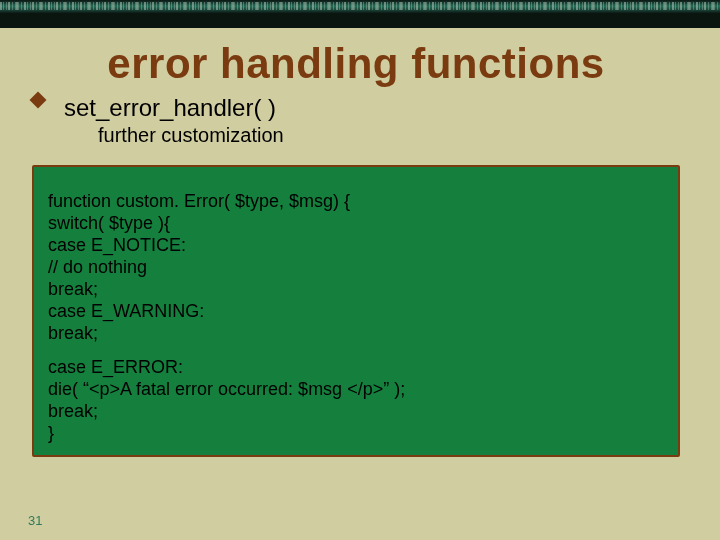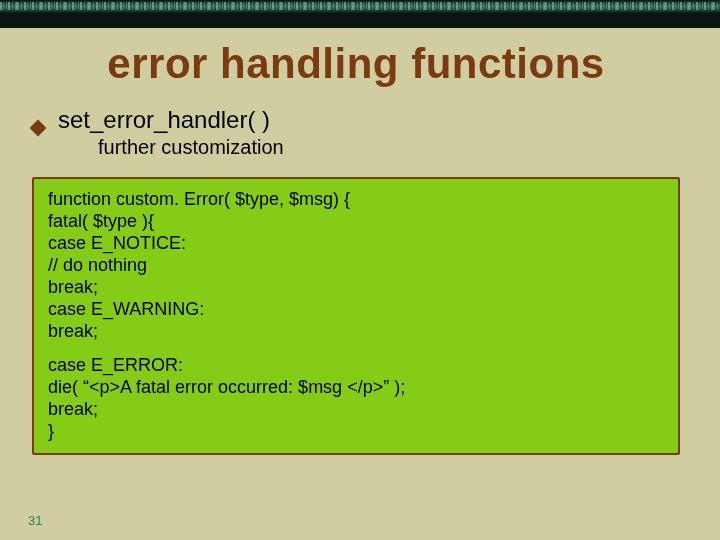--- a/index.html
+++ b/index.html
@@ -45,24 +45,24 @@
     font-size: 42px;
     line-height: 1.05;
     color: #7a3b10;
     text-align: center;
     margin: 0 auto 8px auto;
     letter-spacing: 0.5px;
     font-stretch: condensed;
   }
   .bullet-row {
     display: flex;
-    align-items: flex-end;
-    gap: 12px;
+    align-items: flex-start;
+    gap: 18px;
     padding-left: 4px;
-    margin-top: 20px;
+    margin-top: 8px;
   }
   .diamond {
     width: 12px; height: 12px;
     background: #7a3b10;
     transform: rotate(45deg);
     flex: none;
     margin-right: 2px;
   }
   .bullet-text {
     font-size: 24px;
@@ -70,24 +70,24 @@
   }
   .subline {
     font-size: 20px;
     color: #000;
     padding-left: 70px;
     margin-top: 2px;
     margin-bottom: 18px;
   }
   .codebox {
     margin: 6px 4px 0 4px;
-    background: #84cc16;
+    background: #15803d;
     border: 2px solid #7a3b10;
     border-radius: 2px;
-    padding: 10px 14px 10px 14px;
+    padding: 24px 14px 10px 14px;
     color: #000;
     font-size: 18px;
     line-height: 1.22;
   }
   .codebox .break { height: 12px; }
   .footer {
     position: absolute;
     bottom: 12px;
     left: 0;
     width: 100%;
@@ -117,21 +117,21 @@
   <div class="title">error handling functions</div>
 
   <div class="bullet-row">
     <div class="diamond"></div>
     <span class="bullet-text">set_error_handler( )</span>
   </div>
   <div class="subline">further customization</div>
 
   <div class="codebox">
     <div>function custom. Error( $type, $msg) {</div>
-    <div>fatal( $type ){</div>
+    <div>switch( $type ){</div>
     <div>case E_NOTICE:</div>
     <div>// do nothing</div>
     <div>break;</div>
     <div>case E_WARNING:</div>
     <div>break;</div>
     <div class="break"></div>
     <div>case E_ERROR:</div>
     <div>die( “&lt;p&gt;A fatal error occurred: $msg &lt;/p&gt;” );</div>
     <div>break;</div>
     <div>}</div>

